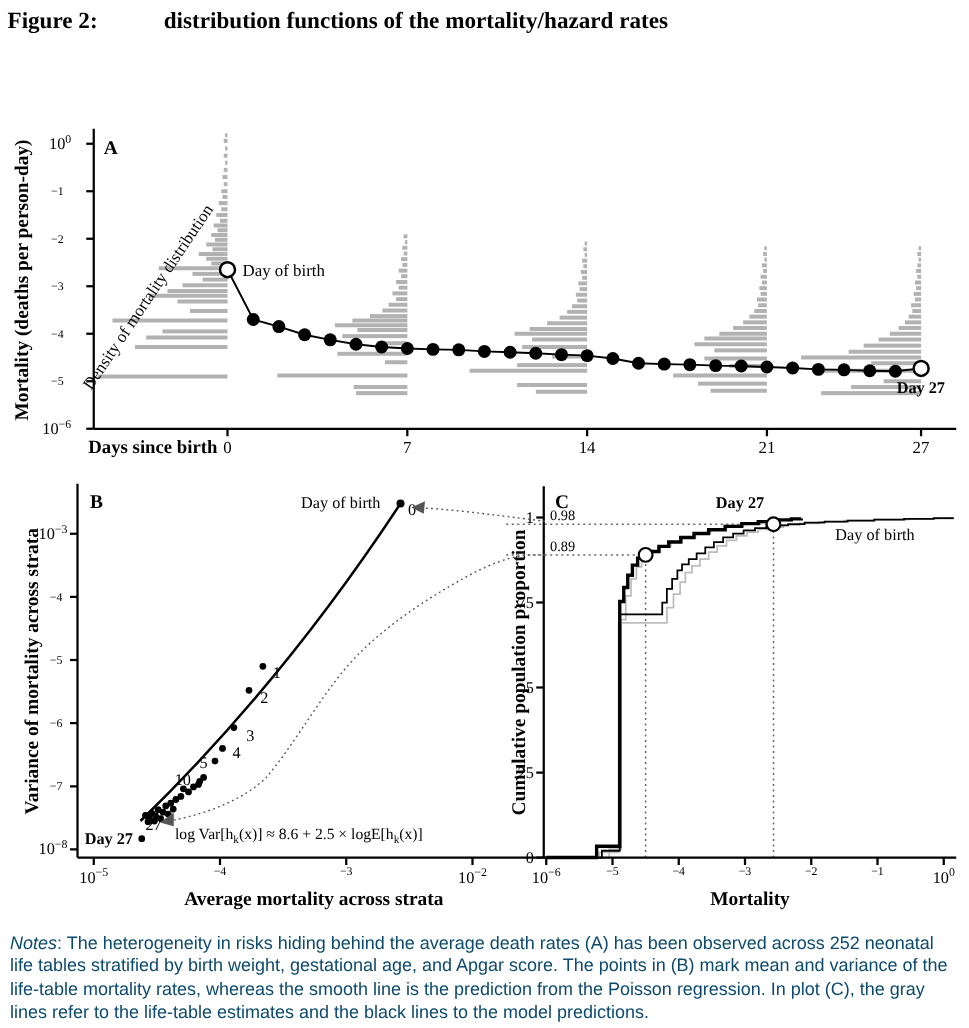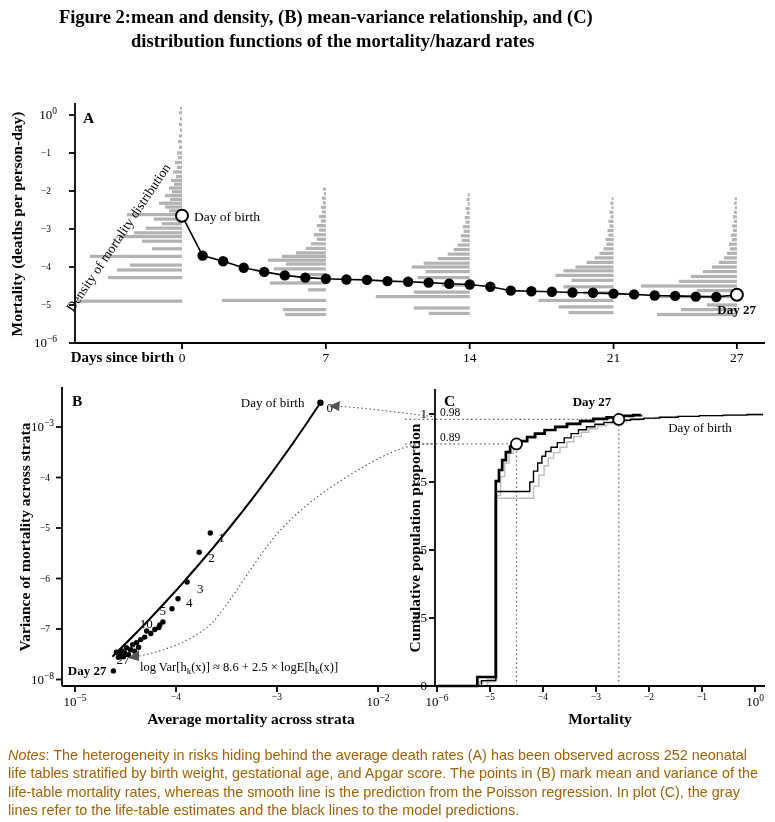--- a/index.html
+++ b/index.html
@@ -1,34 +1,33 @@
 <!DOCTYPE html>
 <html><head>
 <meta charset="utf-8">
 <style>
   html,body{margin:0;padding:0;background:#fff;}
   .page{position:relative;width:775px;height:822px;background:#fff;overflow:hidden;
         font-family:"Liberation Serif",serif;color:#000;}
   .fig-head{position:absolute;left:6px;top:6px;width:760px;display:flex;}
-  .fig-label{font-weight:bold;font-size:18.5px;line-height:23.5px;width:125px;flex:0 0 125px;text-align:right;}
+  .fig-label{font-weight:bold;font-size:18.5px;line-height:23.5px;width:125px;flex:0 0 125px;}
   .fig-title-lines{font-weight:bold;font-size:18.5px;line-height:23.5px;}
   .notes{position:absolute;left:8px;top:746px;width:752px;
-         font-family:"Liberation Sans",sans-serif;font-size:14.4px;line-height:18.4px;color:#a16207;}
+         font-family:"Liberation Sans",sans-serif;font-size:14.4px;line-height:18.4px;color:#0c4a6e;}
   .notes i{font-style:italic;}
   svg{position:absolute;left:0;top:0;}
   svg text{font-family:"Liberation Serif",serif;fill:#000;}
 </style>
 </head>
 <body>
 
 <div class="page">
   <div class="fig-head">
     <div class="fig-label">Figure 2:</div>
     <div class="fig-title-lines">
-      <div>mean and density, (B) mean-variance relationship, and (C)</div>
       <div>distribution functions of the mortality/hazard rates</div>
     </div>
   </div>
 
   <svg id="fig-svg" width="775" height="742" viewBox="0 0 775 742">
       <g>
         <g fill="#b2b2b2">
           <rect x="180.0" y="106.6" width="2" height="3.2"></rect>
           <rect x="179.0" y="111.1" width="3" height="3.2"></rect>
           <rect x="180.0" y="117.2" width="2" height="3.2"></rect>

